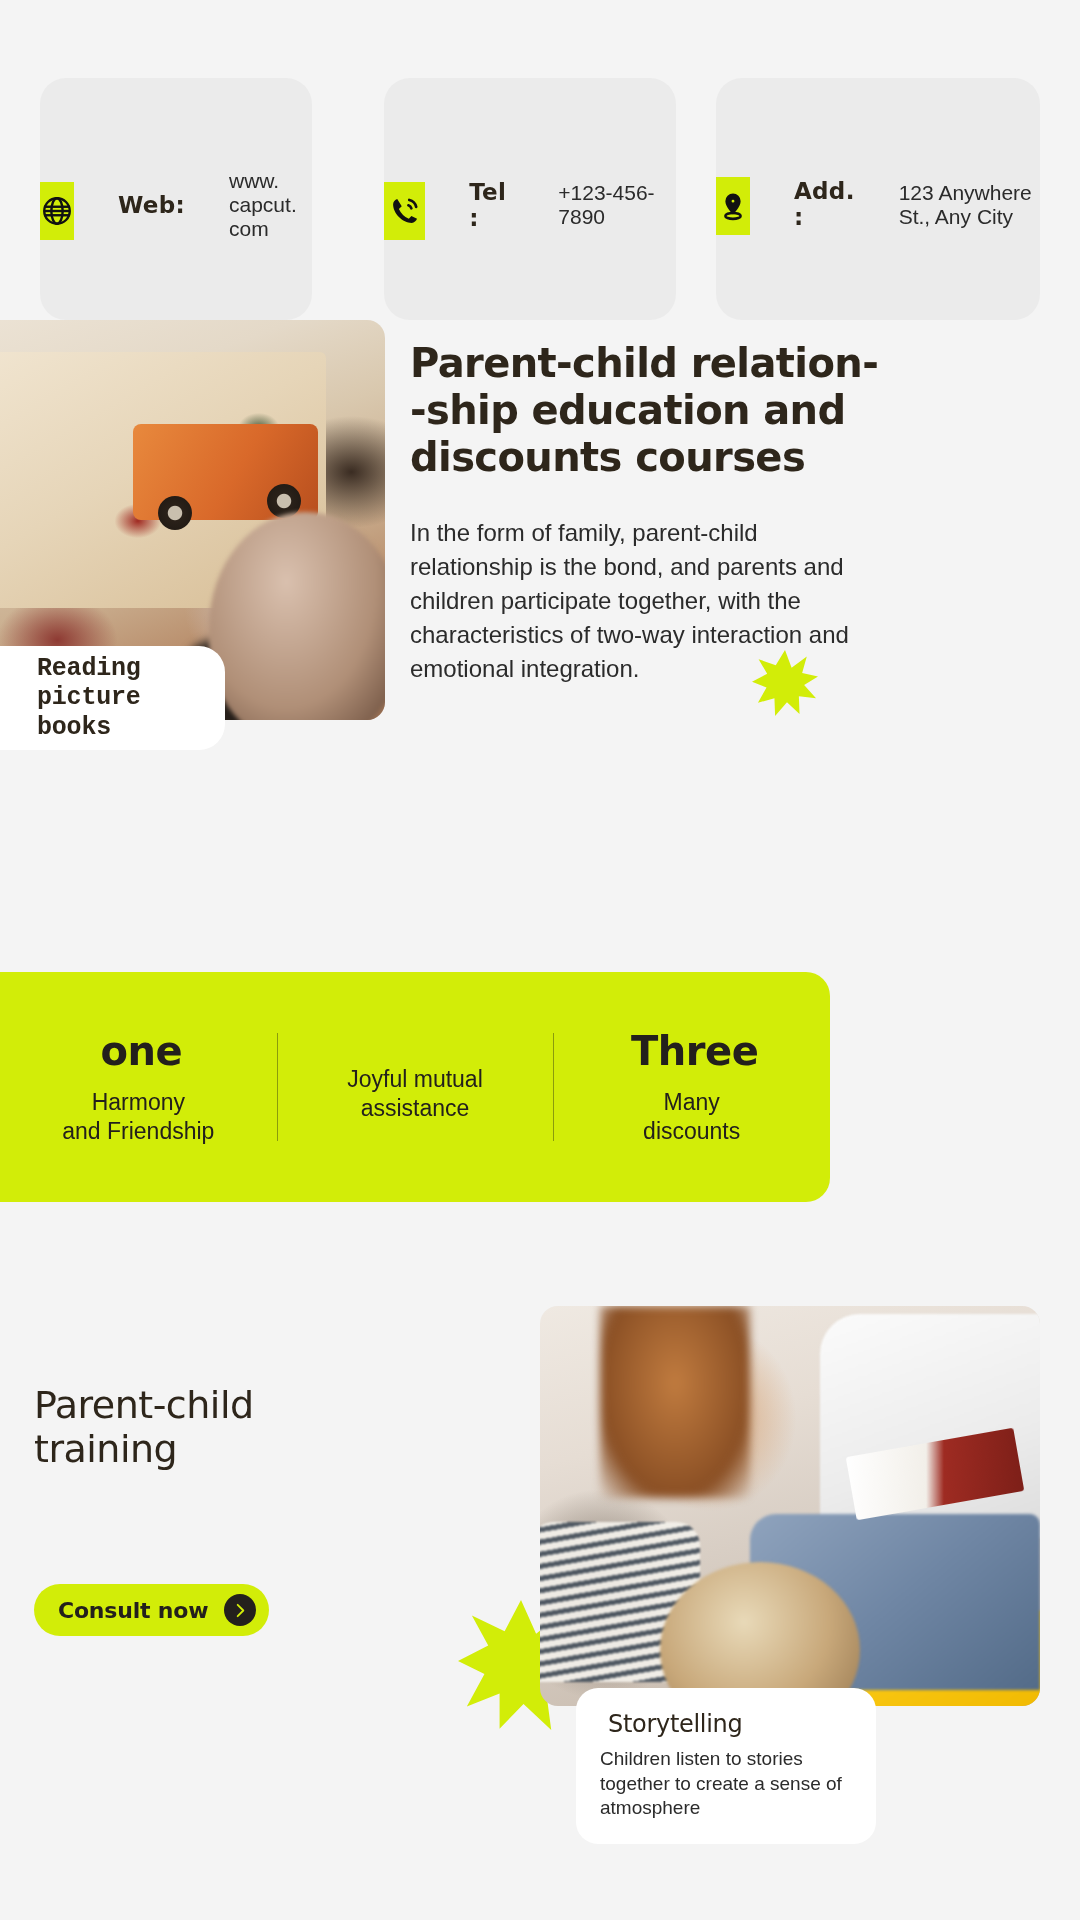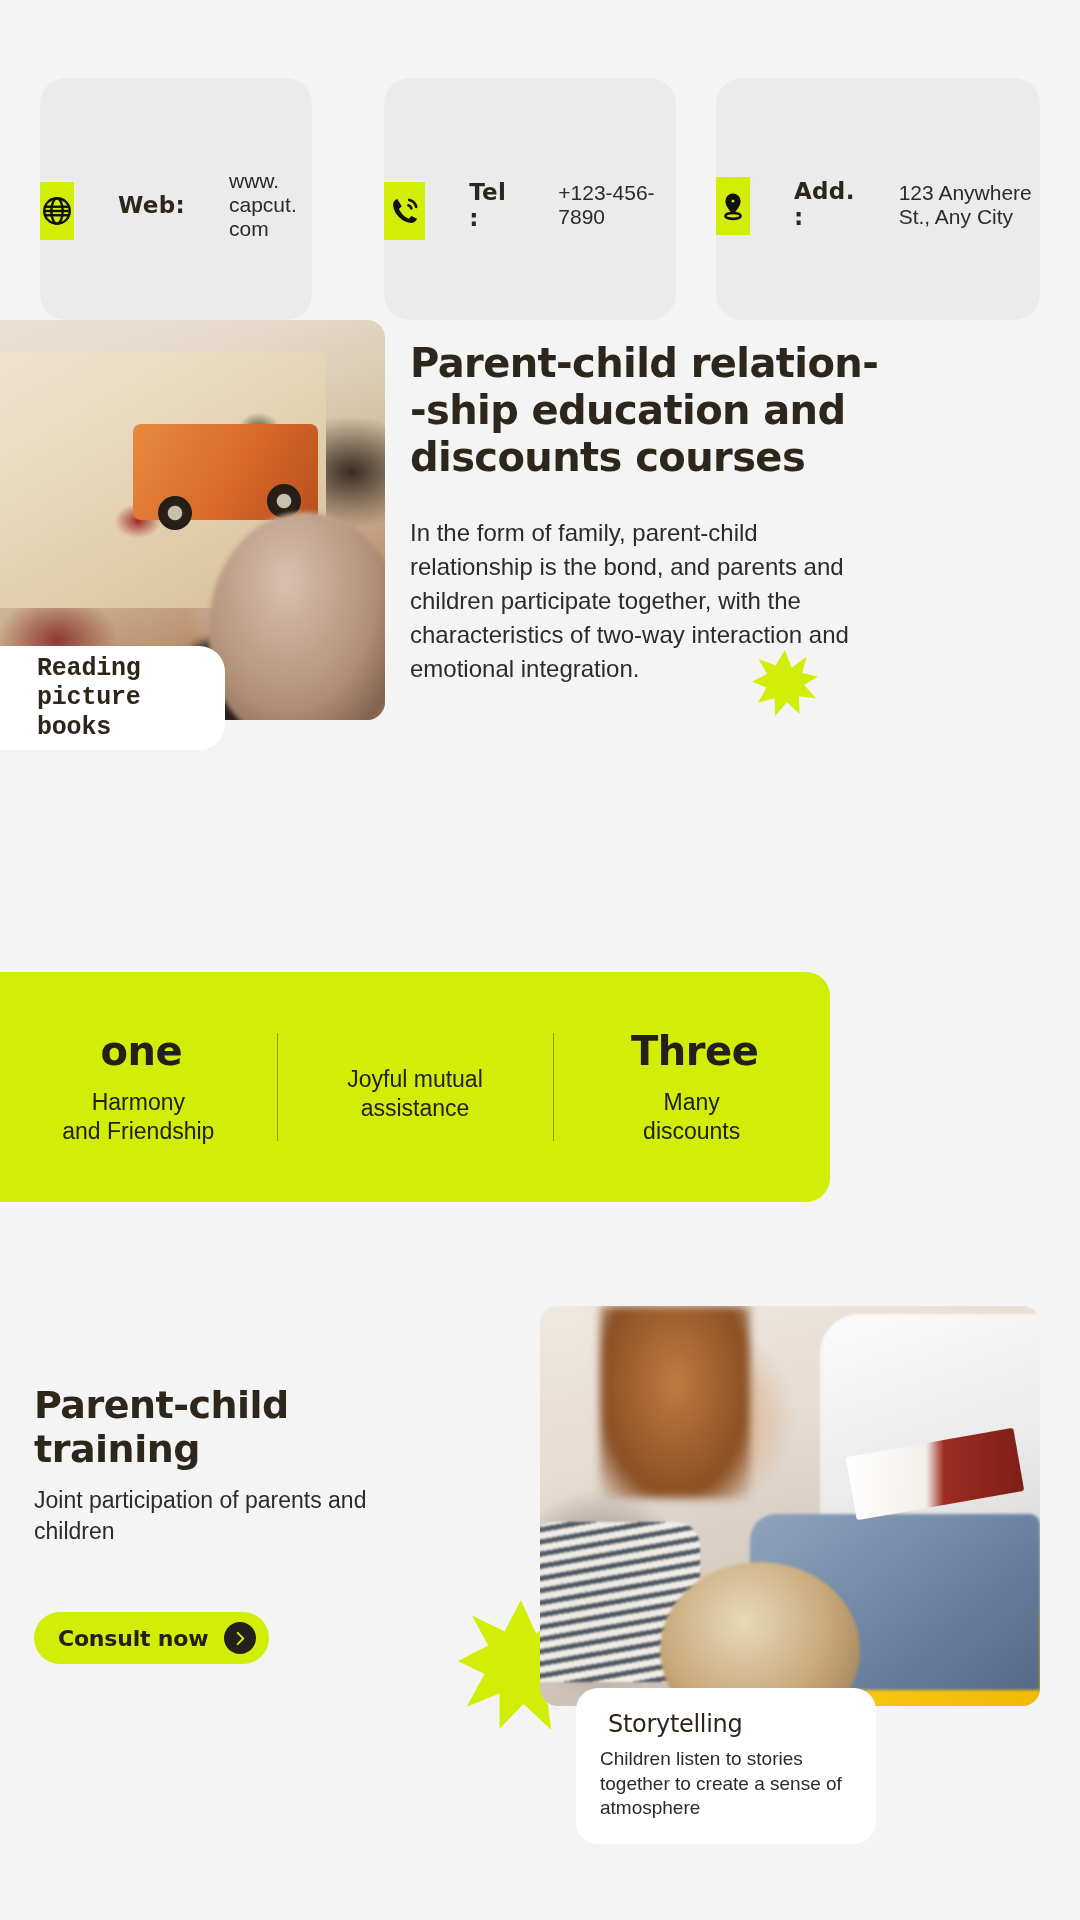--- a/index.html
+++ b/index.html
@@ -130,32 +130,32 @@
   }
   .lime-desc {
     margin-top: 14px; font-size: 23px; line-height: 1.28; color: #23201c;
     font-family: "Liberation Sans", sans-serif;
   }
 
   
   .bottom-text { position: absolute; left: 34px; top: 1383px; width: 400px; }
   .bottom-title {
     font-family: "DejaVu Sans", sans-serif;
-    font-weight: 700; font-size: 38px; line-height: 1.16;
+    font-weight: 400; font-size: 38px; line-height: 1.16;
     color: #2e261b; letter-spacing: -.5px;
   }
   .bottom-sub {
     margin-top: 14px; font-size: 23px; line-height: 1.32; color: #2b2b2b;
     font-family: "Liberation Sans", sans-serif;
   }
   .cta {
     position: absolute; left: 34px; top: 1584px;
     height: 52px; padding: 0 13px 0 24px;
     background: #d2ed08; border: none; border-radius: 26px;
-    display: inline-flex; align-items: center; gap: 16px; cursor: pointer; margin-top: 28px;
+    display: inline-flex; align-items: center; gap: 16px; cursor: pointer;
   }
   .cta-label {
     font-family: "DejaVu Sans", sans-serif;
     font-weight: 900; font-size: 22px; color: #23201c; letter-spacing: -.2px;
   }
   .cta-arrow {
     width: 32px; height: 32px; border-radius: 50%; background: #23201c;
     display: flex; align-items: center; justify-content: center;
   }
   .cta-arrow svg { width: 17px; height: 17px; display: block; }
@@ -311,21 +311,20 @@
       <div class="lime-desc" style="white-space:pre-line">Many
 discounts</div>
     </div>
   </div>
 
   <div class="bottom-text">
     <h2 class="bottom-title">
       <span>Parent-child</span><br>
       <span>training</span>
     </h2>
-    <p class="bottom-sub">Joint participation of parents and children</p>
   </div>
 
   <button class="cta">
     <span class="cta-label">Consult now</span>
     <span class="cta-arrow">
       <svg viewBox="0 0 24 24" fill="none" stroke="#d2ed08" stroke-width="2.6" stroke-linecap="round" stroke-linejoin="round">
         <polyline points="8,4 16,12 8,20"></polyline>
       </svg>
     </span>
   </button>

